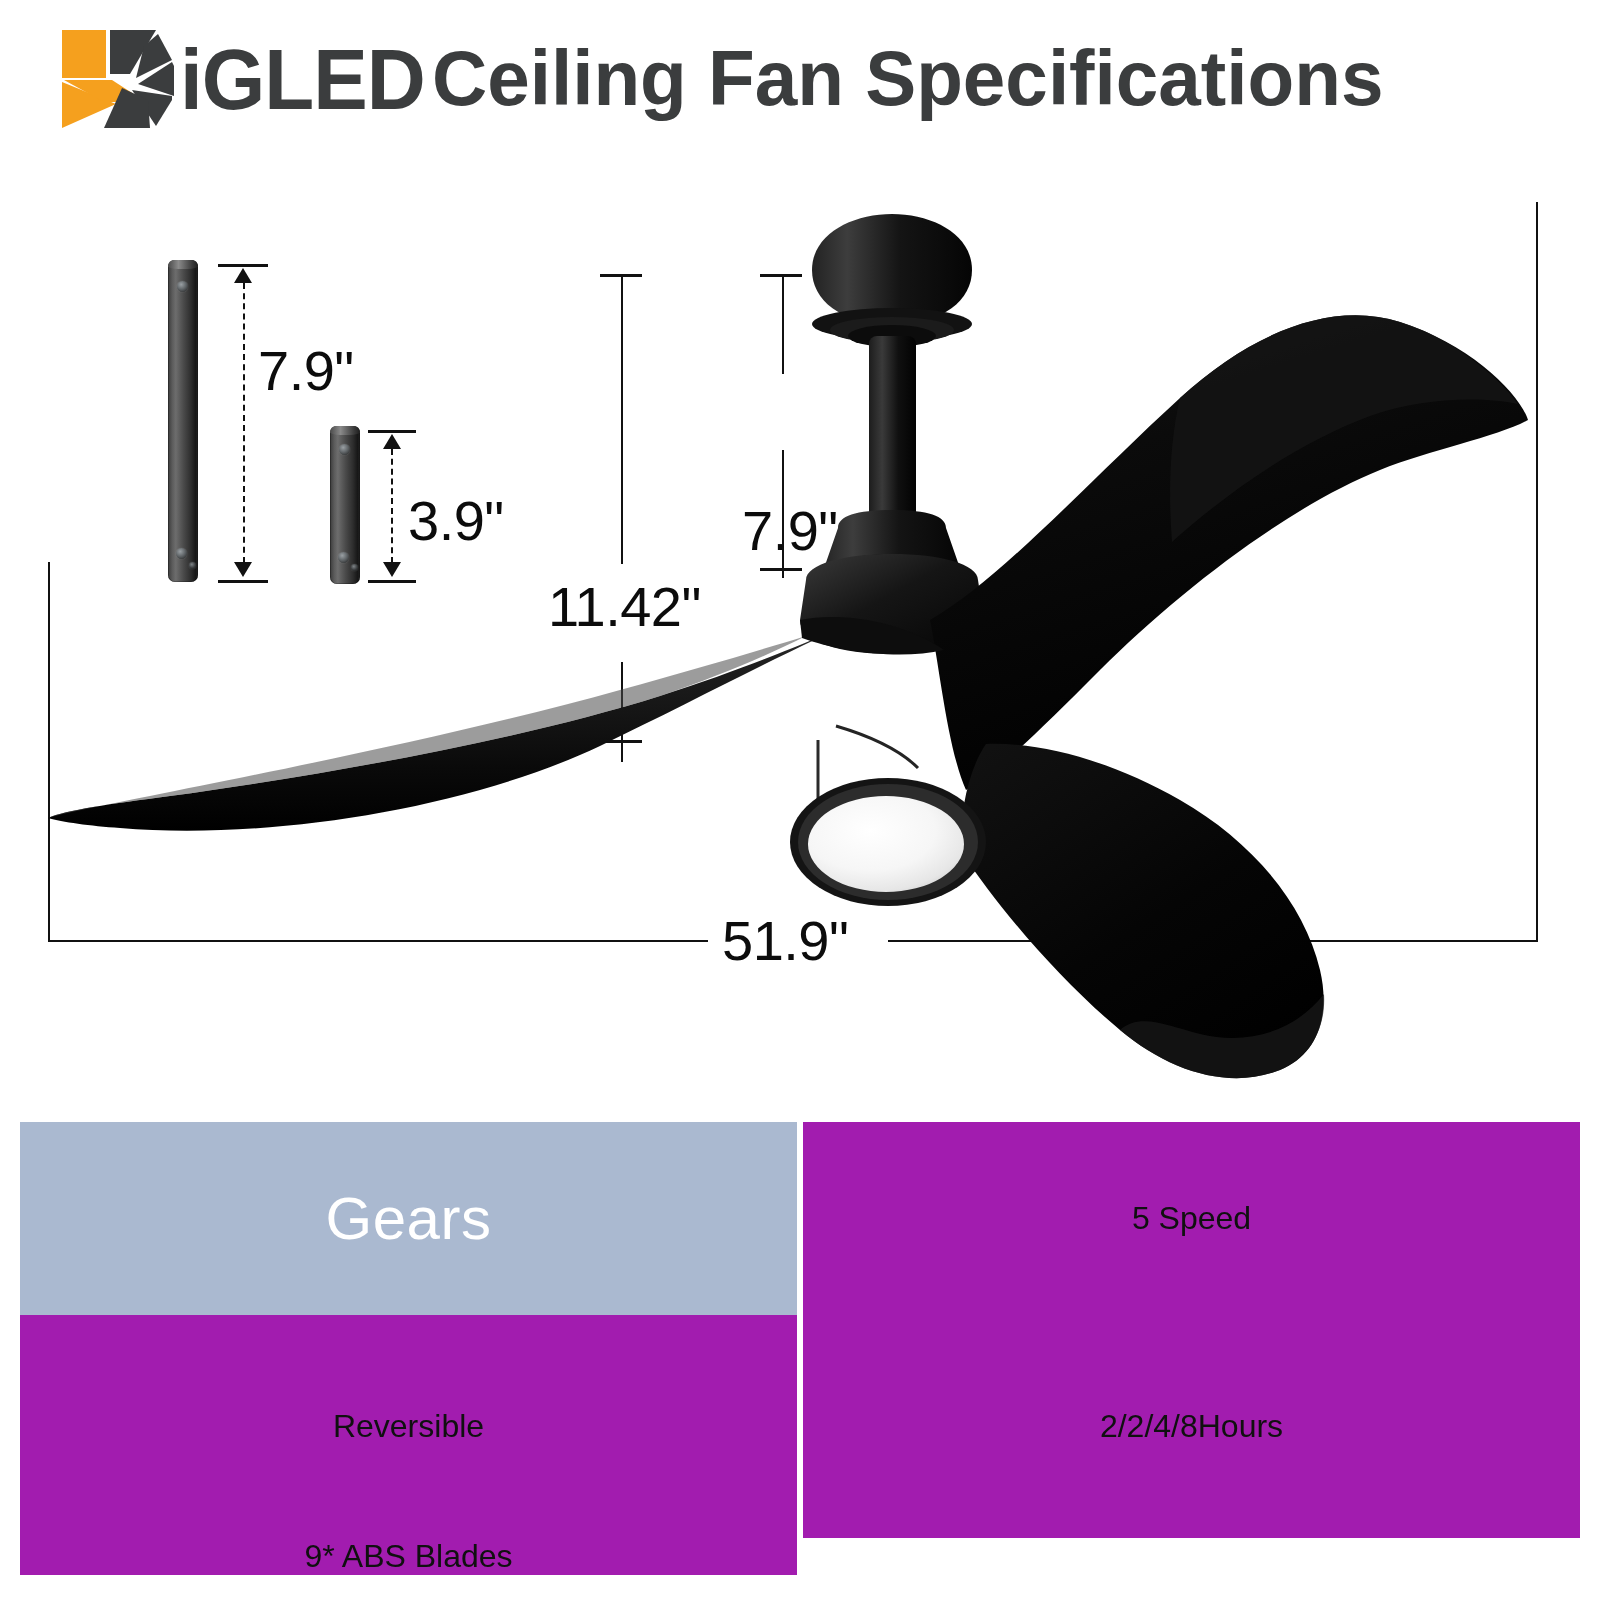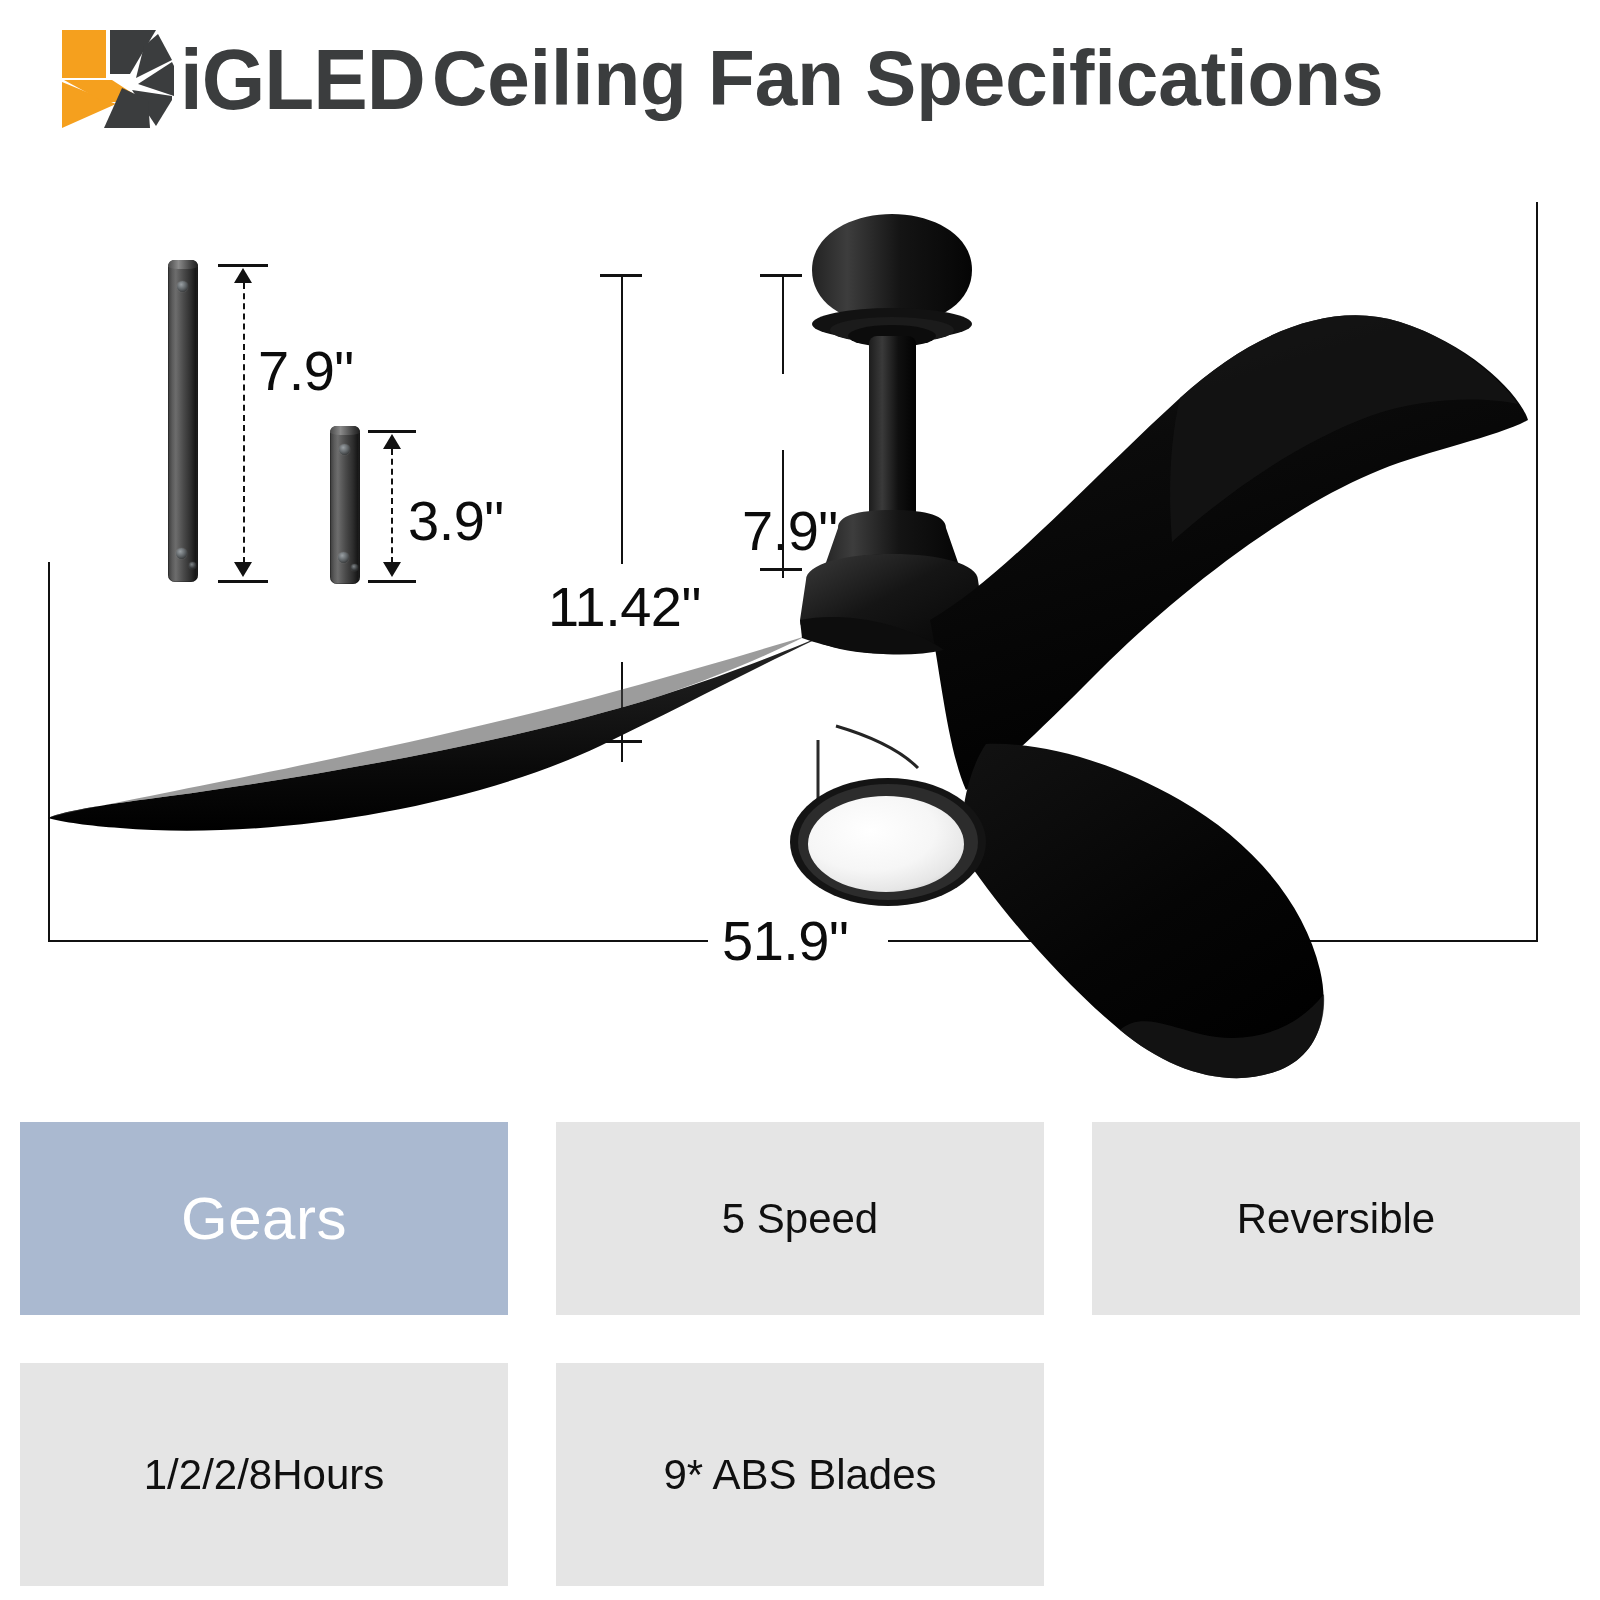--- a/index.html
+++ b/index.html
@@ -146,43 +146,42 @@
   }
 
   
   #spec-table {
     position: absolute;
     left: 20px;
     top: 1122px;
     width: 1560px;
     height: 416px;
     display: grid;
-    grid-template-columns: repeat(3, 1fr);
+    grid-template-columns: repeat(2, 1fr);
     grid-template-rows: 193px 223px;
     column-gap: 6px;
     row-gap: 0;
-    gap: 48px;
   }
   .th {
     background: #aab9d0;
     color: #ffffff;
     display: flex;
     align-items: center;
     justify-content: center;
     font-size: 60px;
     font-family: "Liberation Sans Narrow", "Liberation Sans", sans-serif;
     letter-spacing: 0.5px;
   }
   .td {
-    background: #e5e5e5;
+    background: #a21caf;
     color: #101010;
     display: flex;
     align-items: center;
     justify-content: center;
-    font-size: 42px;
+    font-size: 32px;
     font-family: "Liberation Sans Narrow", "Liberation Sans", sans-serif;
     letter-spacing: 0px;
   }
 </style>
 </head>
 <body>
 
 <div id="header">
 
   <div id="logo-mark">
@@ -357,15 +356,15 @@
 
     <path d="M800,470 C840,462 900,470 944,500 C900,510 840,502 802,488 Z" fill="#0d0d0d"></path>
   </svg>
 </div>
 
 <div id="spec-table">
   <div class="th">Gears</div>
 
   <div class="td">5 Speed</div>
   <div class="td">Reversible</div>
-  <div class="td">1/2/2/8Hours</div>
+  <div class="td">2/2/4/8Hours</div>
   <div class="td">9* ABS Blades</div>
 </div>
 
 </body></html>

